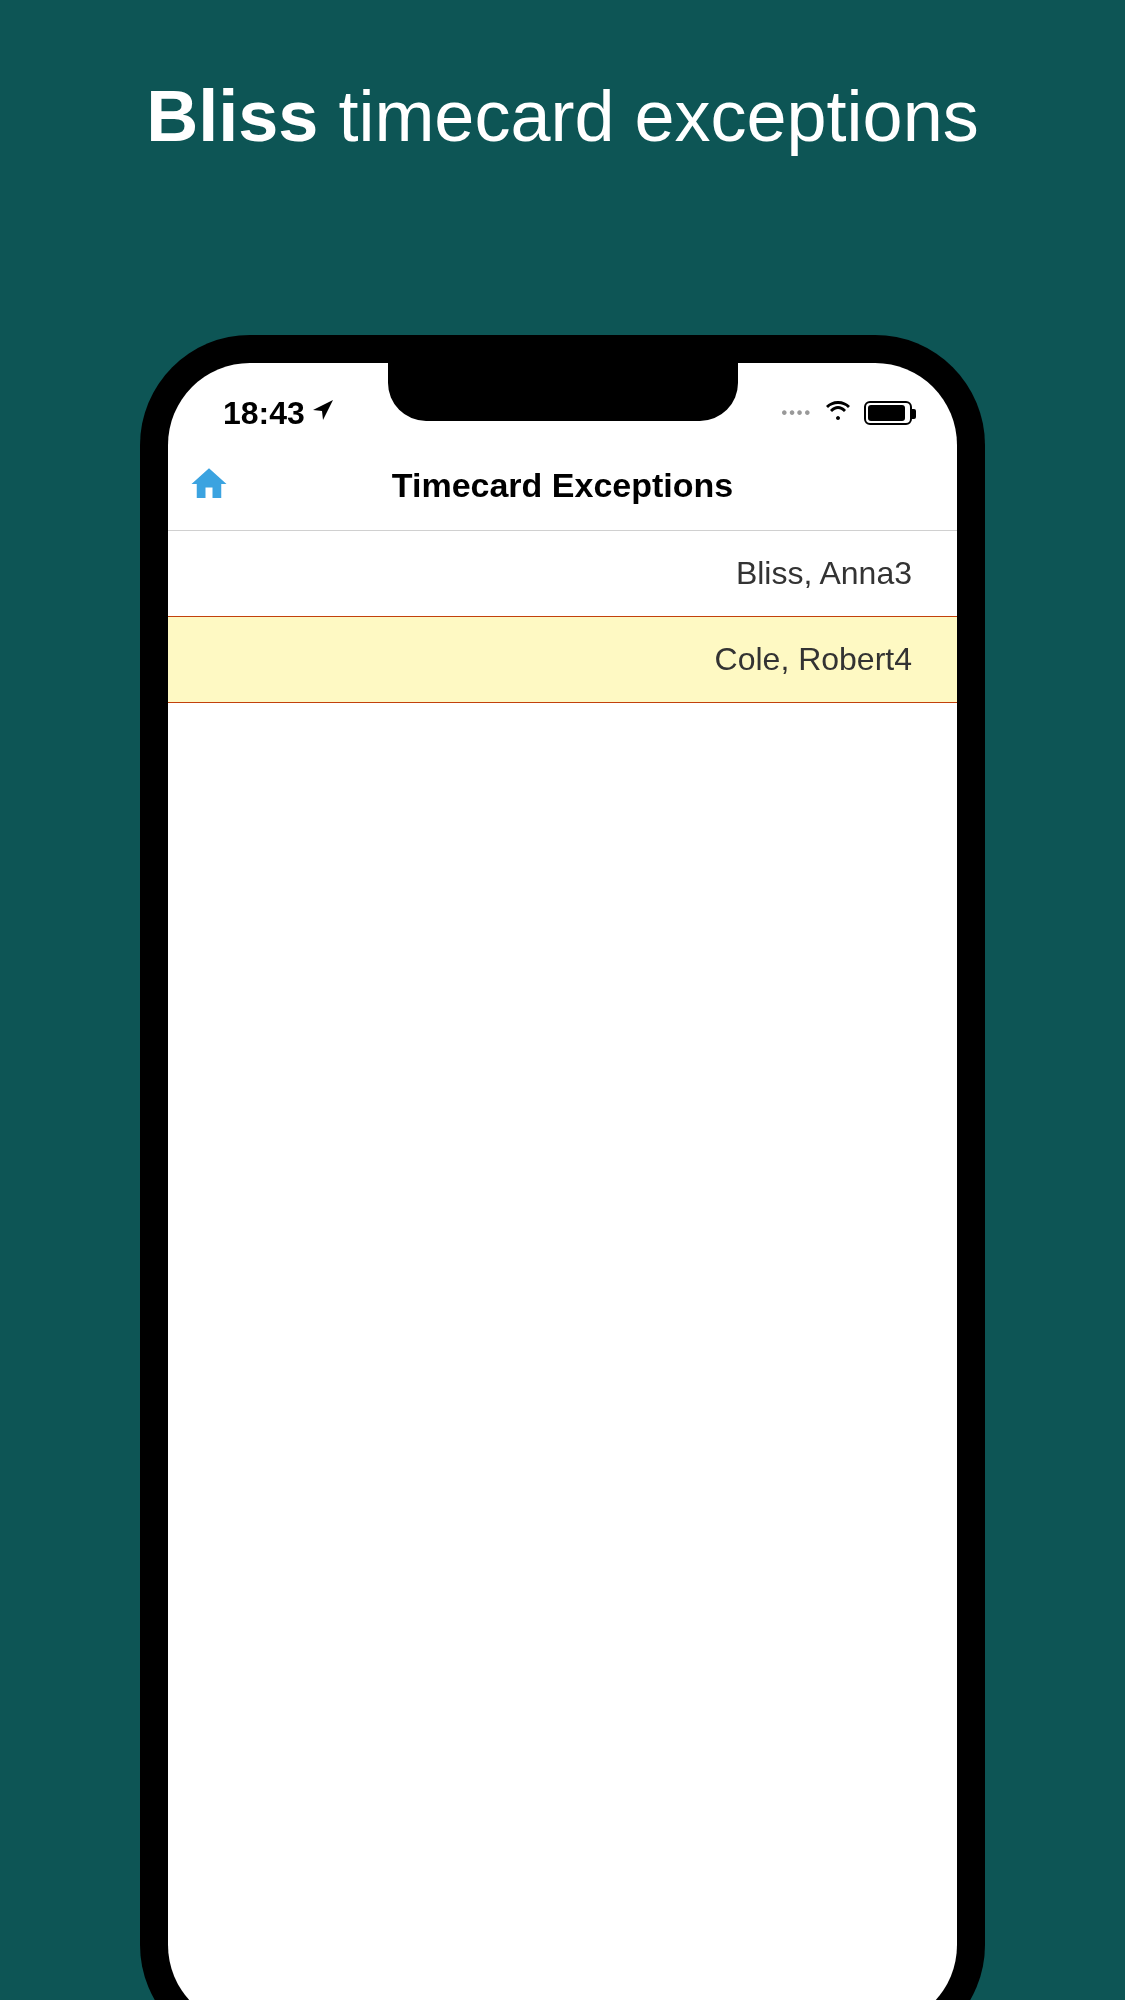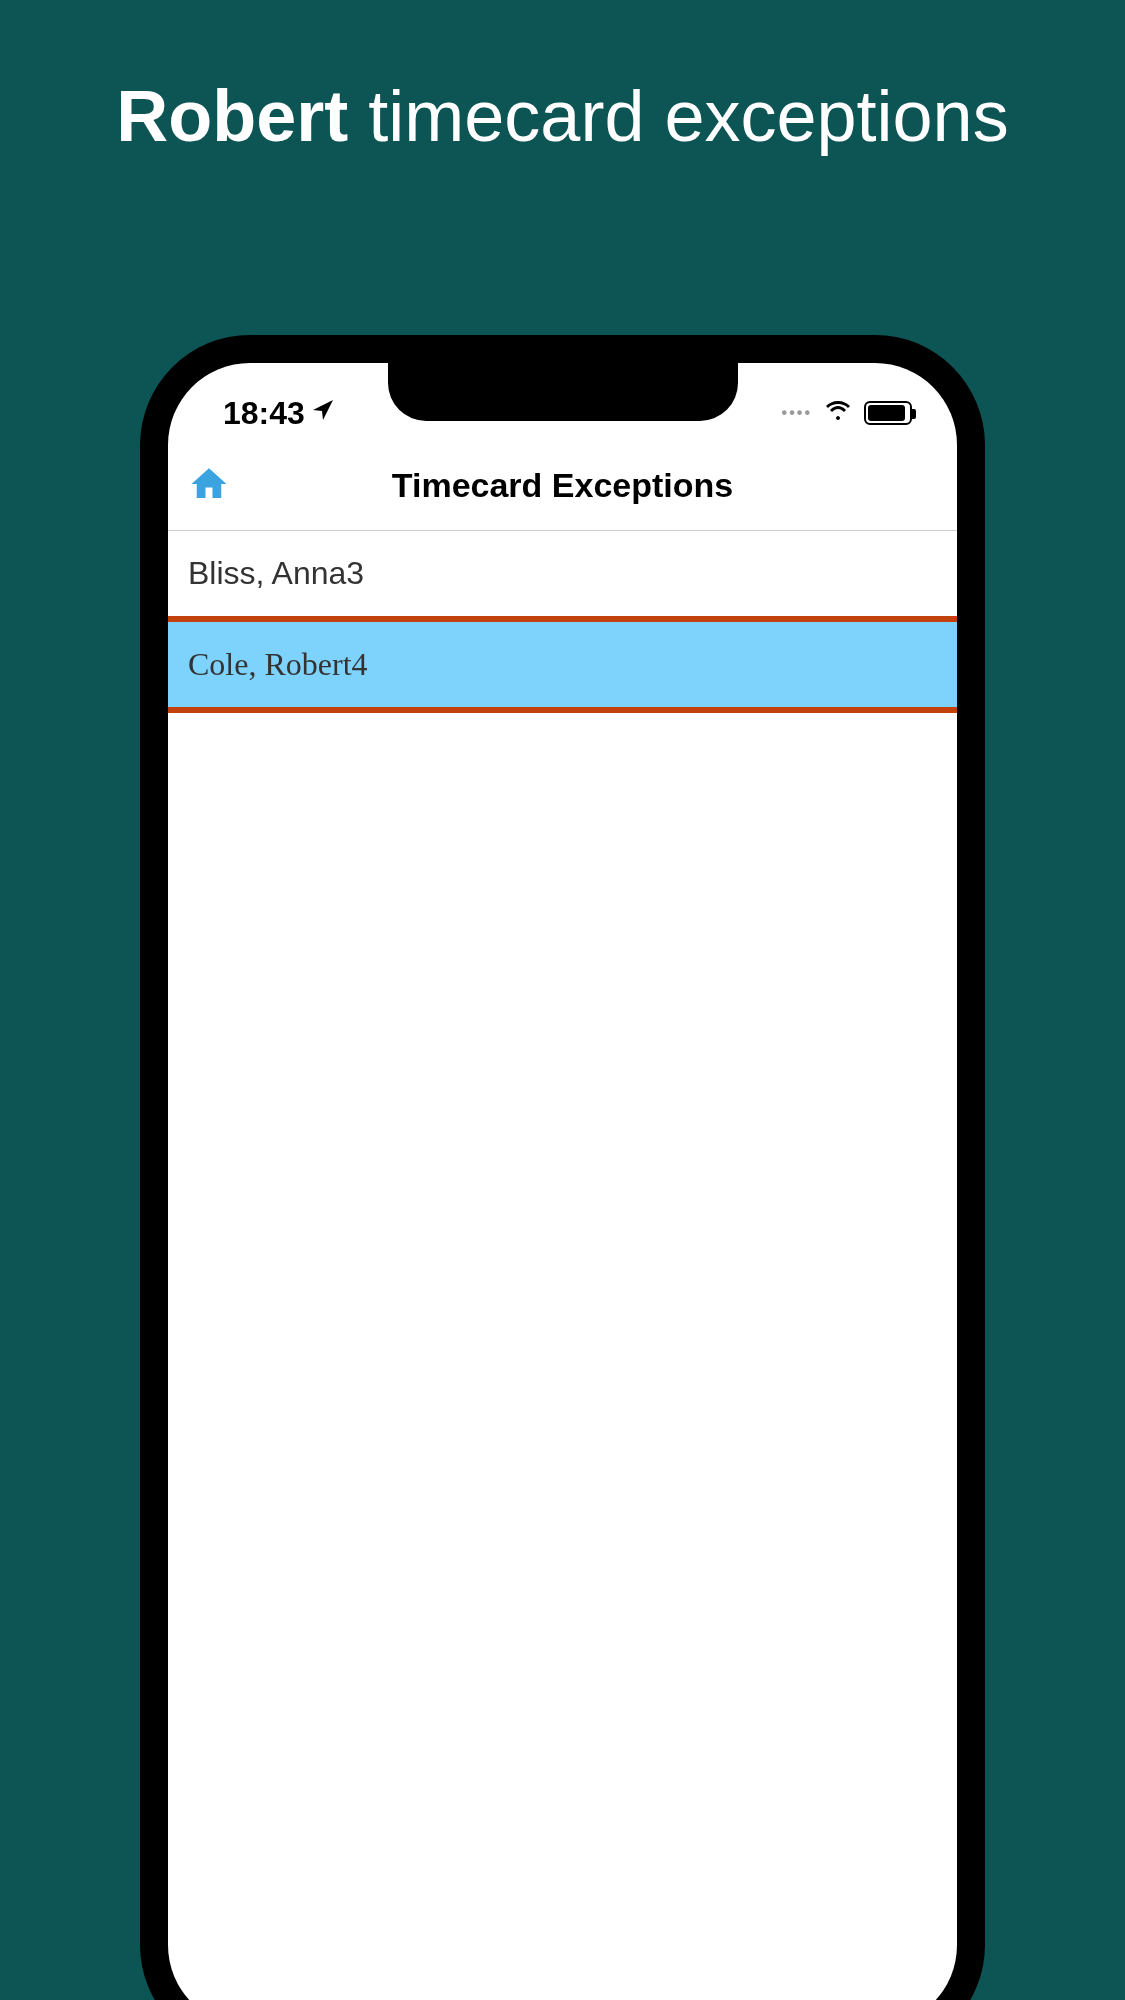--- a/index.html
+++ b/index.html
@@ -132,43 +132,42 @@
     }
     .nav-title {
       flex: 1;
       text-align: center;
       font-size: 34px;
       font-weight: 600;
       color: #000;
     }
     .list-item {
       display: flex;
-      justify-content: flex-start;
+      justify-content: flex-end;
       align-items: center;
       padding: 24px 45px 24px 20px;
-      border-bottom: 6px solid #c2410c;
+      border-bottom: 1px solid #c2410c;
       font-size: 32px;
       color: #333;
     }
     .list-item.selected {
-      background: #7dd3fc;
-      font-family: Liberation Serif, serif;
+      background: #fef9c3;
     }
     .item-name {
       font-weight: 400;
     }
     .item-count {
       font-weight: 400;
     }
   </style>
 </head>
 <body>
 
 <div class="promo-title">
-  <span class="bold">Robert</span><span> timecard exceptions</span>
+  <span class="bold">Bliss</span><span> timecard exceptions</span>
 </div>
 
 <div class="phone-frame">
   <div class="phone-screen">
     <div class="notch"></div>
 
     <div class="status-bar">
       <div class="status-left">
         <span>18:43</span>
         <span class="location-arrow">

